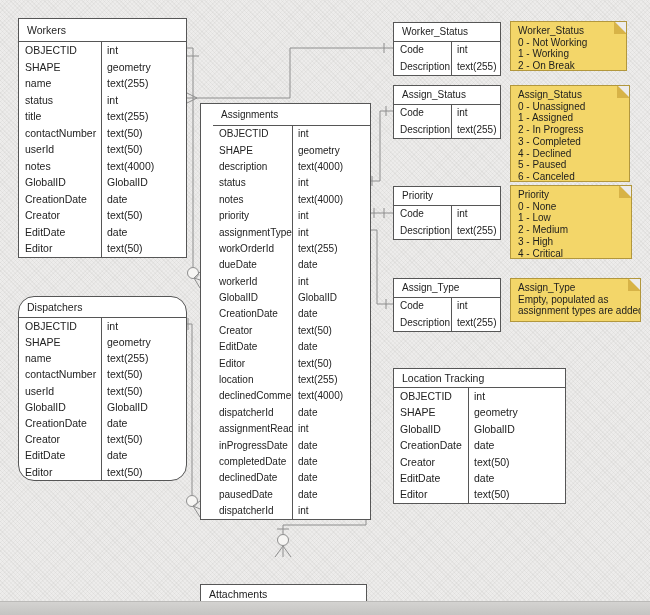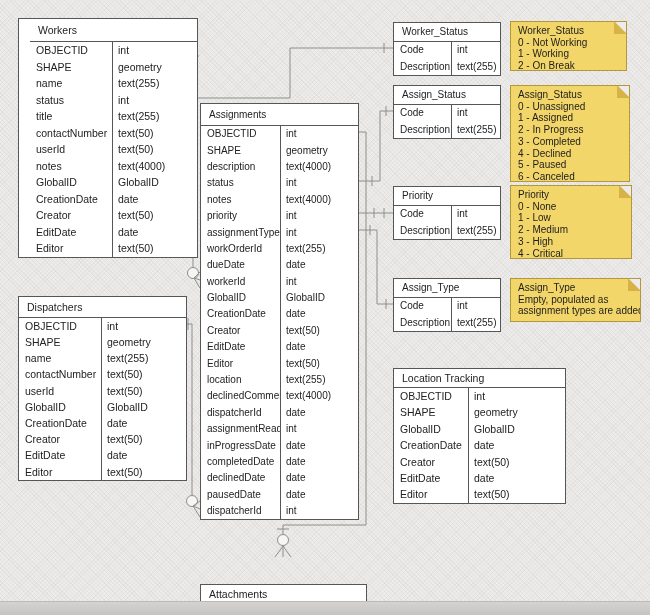--- a/index.html
+++ b/index.html
@@ -79,21 +79,21 @@
     <path d="M356,181 H380 V111 H393"></path>
     <path d="M372,176 V186 M386,106 V116"></path>
 
     <path d="M356,213 H393"></path>
     <path d="M374,208 V218 M384,208 V218"></path>
 
     <path d="M356,230 H377 V304 H393"></path>
     <path d="M370,225 V235 M386,299 V309"></path>
   </svg>
 
-  <div class="tbl" style="left:18px;top:18px;width:167px;padding-left:11px;--c1:82px;--hh:22px;--rh:16.5px;">
+  <div class="tbl" style="left:18px;top:18px;width:167px;--c1:82px;--hh:22px;--rh:16.5px;">
     <div class="tbl-h">Workers</div>
     <div class="tbl-b">
         <div class="frow">
           <div class="fname">OBJECTID</div>
           <div class="ftype">int</div>
         </div>
         <div class="frow">
           <div class="fname">SHAPE</div>
           <div class="ftype">geometry</div>
         </div>
@@ -137,21 +137,21 @@
           <div class="fname">EditDate</div>
           <div class="ftype">date</div>
         </div>
         <div class="frow">
           <div class="fname">Editor</div>
           <div class="ftype">text(50)</div>
         </div>
       </div>
   </div>
 
-  <div class="tbl" style="left:18px;top:296px;width:167px;--c1:82px;--hh:20px;--rh:16.2px;">
+  <div class="tbl" style="left:18px;top:296px;width:167px;border-radius:16px;--c1:82px;--hh:20px;--rh:16.2px;">
     <div class="tbl-h">Dispatchers</div>
     <div class="tbl-b">
         <div class="frow">
           <div class="fname">OBJECTID</div>
           <div class="ftype">int</div>
         </div>
         <div class="frow">
           <div class="fname">SHAPE</div>
           <div class="ftype">geometry</div>
         </div>
@@ -183,21 +183,21 @@
           <div class="fname">EditDate</div>
           <div class="ftype">date</div>
         </div>
         <div class="frow">
           <div class="fname">Editor</div>
           <div class="ftype">text(50)</div>
         </div>
       </div>
   </div>
 
-  <div class="tbl sm" style="left:200px;top:103px;width:157px;--c1:79px;--hh:21px;--rh:16.4px;">
+  <div class="tbl sm" style="left:200px;top:103px;width:157px;padding-left:12px;--c1:79px;--hh:21px;--rh:16.4px;">
     <div class="tbl-h">Assignments</div>
     <div class="tbl-b">
         <div class="frow">
           <div class="fname">OBJECTID</div>
           <div class="ftype">int</div>
         </div>
         <div class="frow">
           <div class="fname">SHAPE</div>
           <div class="ftype">geometry</div>
         </div>

